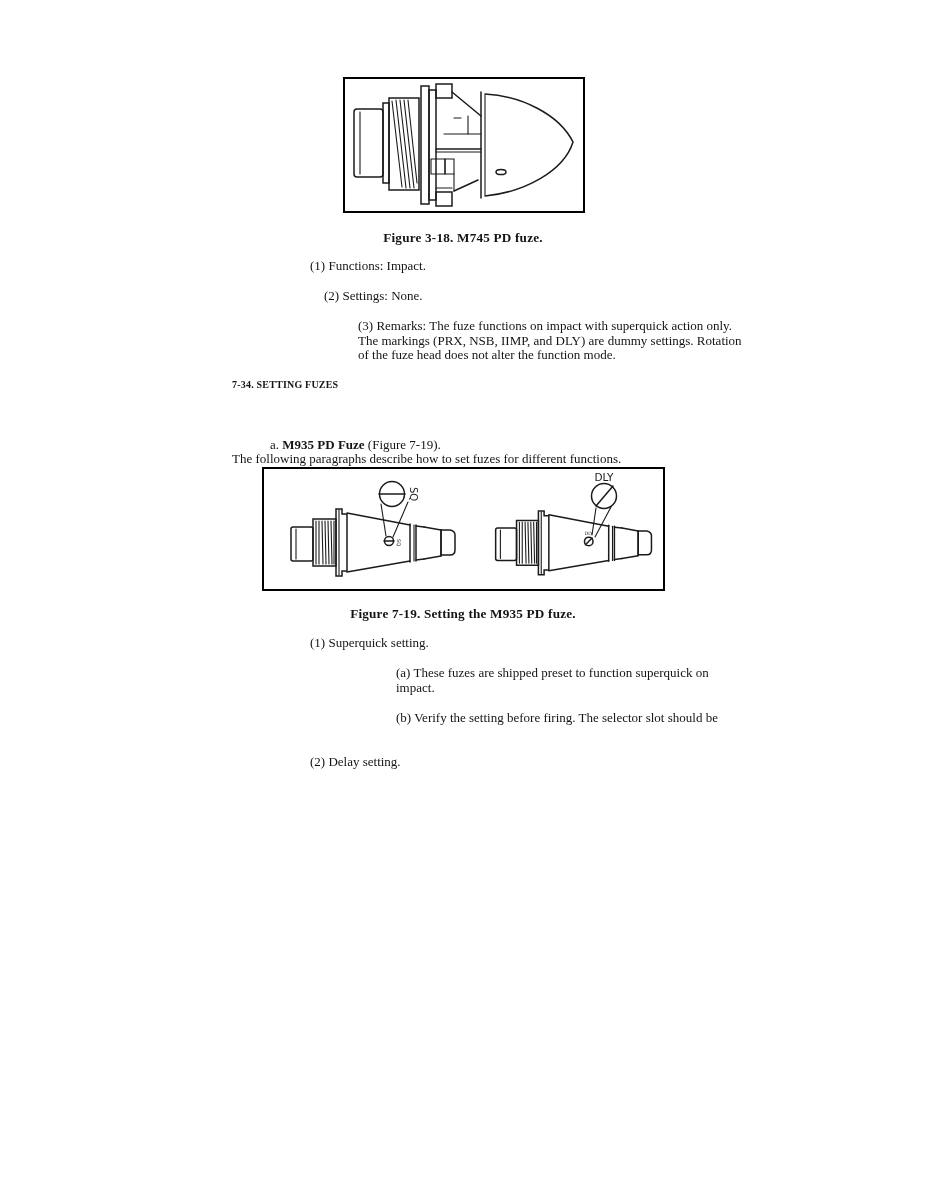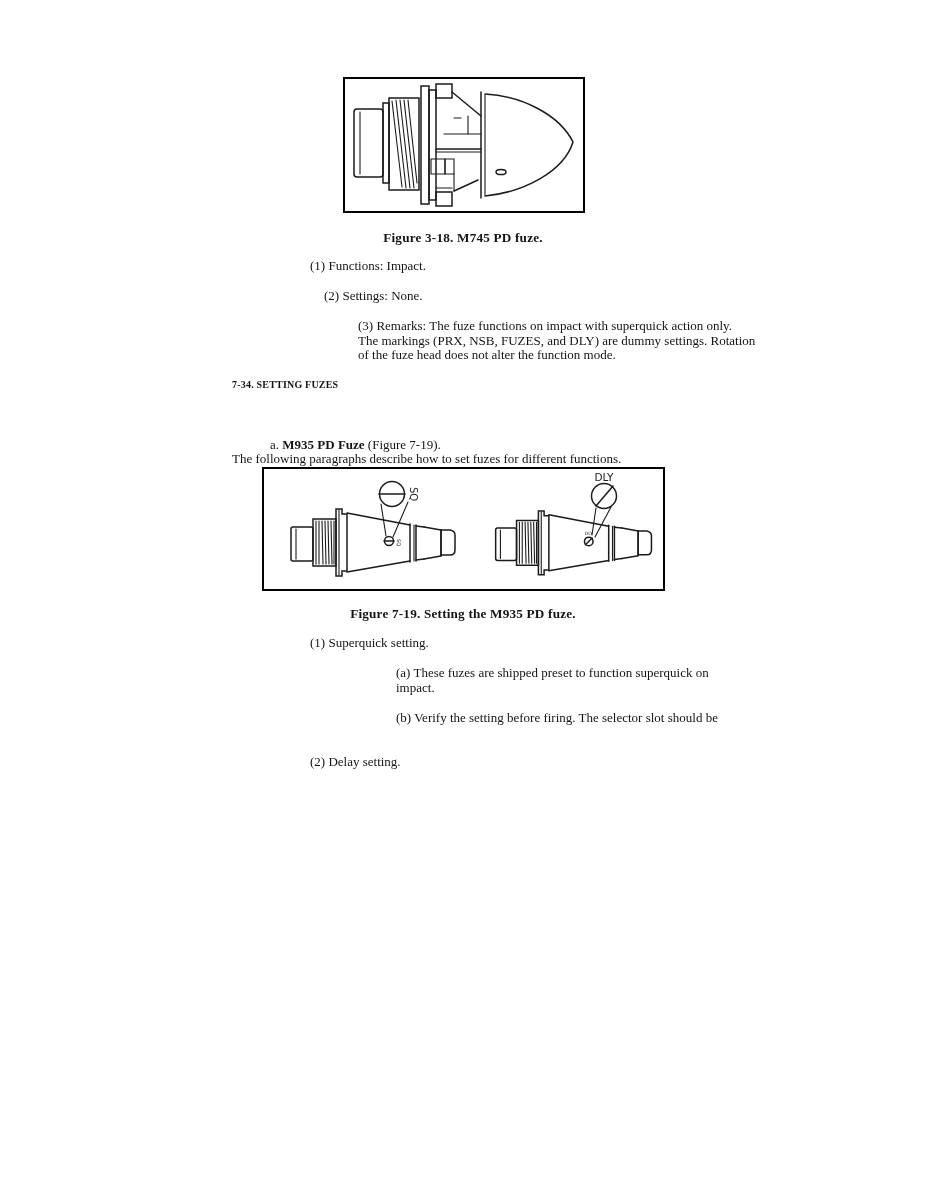--- a/index.html
+++ b/index.html
@@ -64,21 +64,21 @@
       <ellipse class="ln" cx="156" cy="93" rx="5" ry="2.6"></ellipse>
     </svg>
   </div>
 
   <div class="abs caption" style="top:230px;">Figure 3-18. M745 PD fuze.</div>
 
   <div class="abs body-line" style="left:310px;top:259px;">(1) Functions: Impact.</div>
   <div class="abs body-line" style="left:324px;top:289px;">(2) Settings: None.</div>
   <div class="abs para" style="left:310px;top:319px;">
     <div class="body-line">(3) Remarks: The fuze functions on impact with superquick action only.</div>
-    <div class="body-line">The markings (PRX, NSB, FUZES, and DLY) are dummy settings. Rotation</div>
+    <div class="body-line">The markings (PRX, NSB, IIMP, and DLY) are dummy settings. Rotation</div>
     <div class="body-line">of the fuze head does not alter the function mode.</div>
   </div>
 
   <div class="abs heading" style="left:232px;top:379px;">7-34. SETTING FUZES</div>
   <div class="abs body-line" style="left:232px;top:408px;margin-top:44px;">The following paragraphs describe how to set fuzes for different functions.</div>
 
   <div class="abs body-line" style="left:270px;top:438px;"><span>a. </span><span class="bold">M935 PD Fuze</span><span> (Figure 7-19).</span></div>
 
   <div class="abs figbox" style="left:262px;top:467px;width:399px;height:120px;">
     <svg width="399" height="120" viewBox="0 0 399 120">

